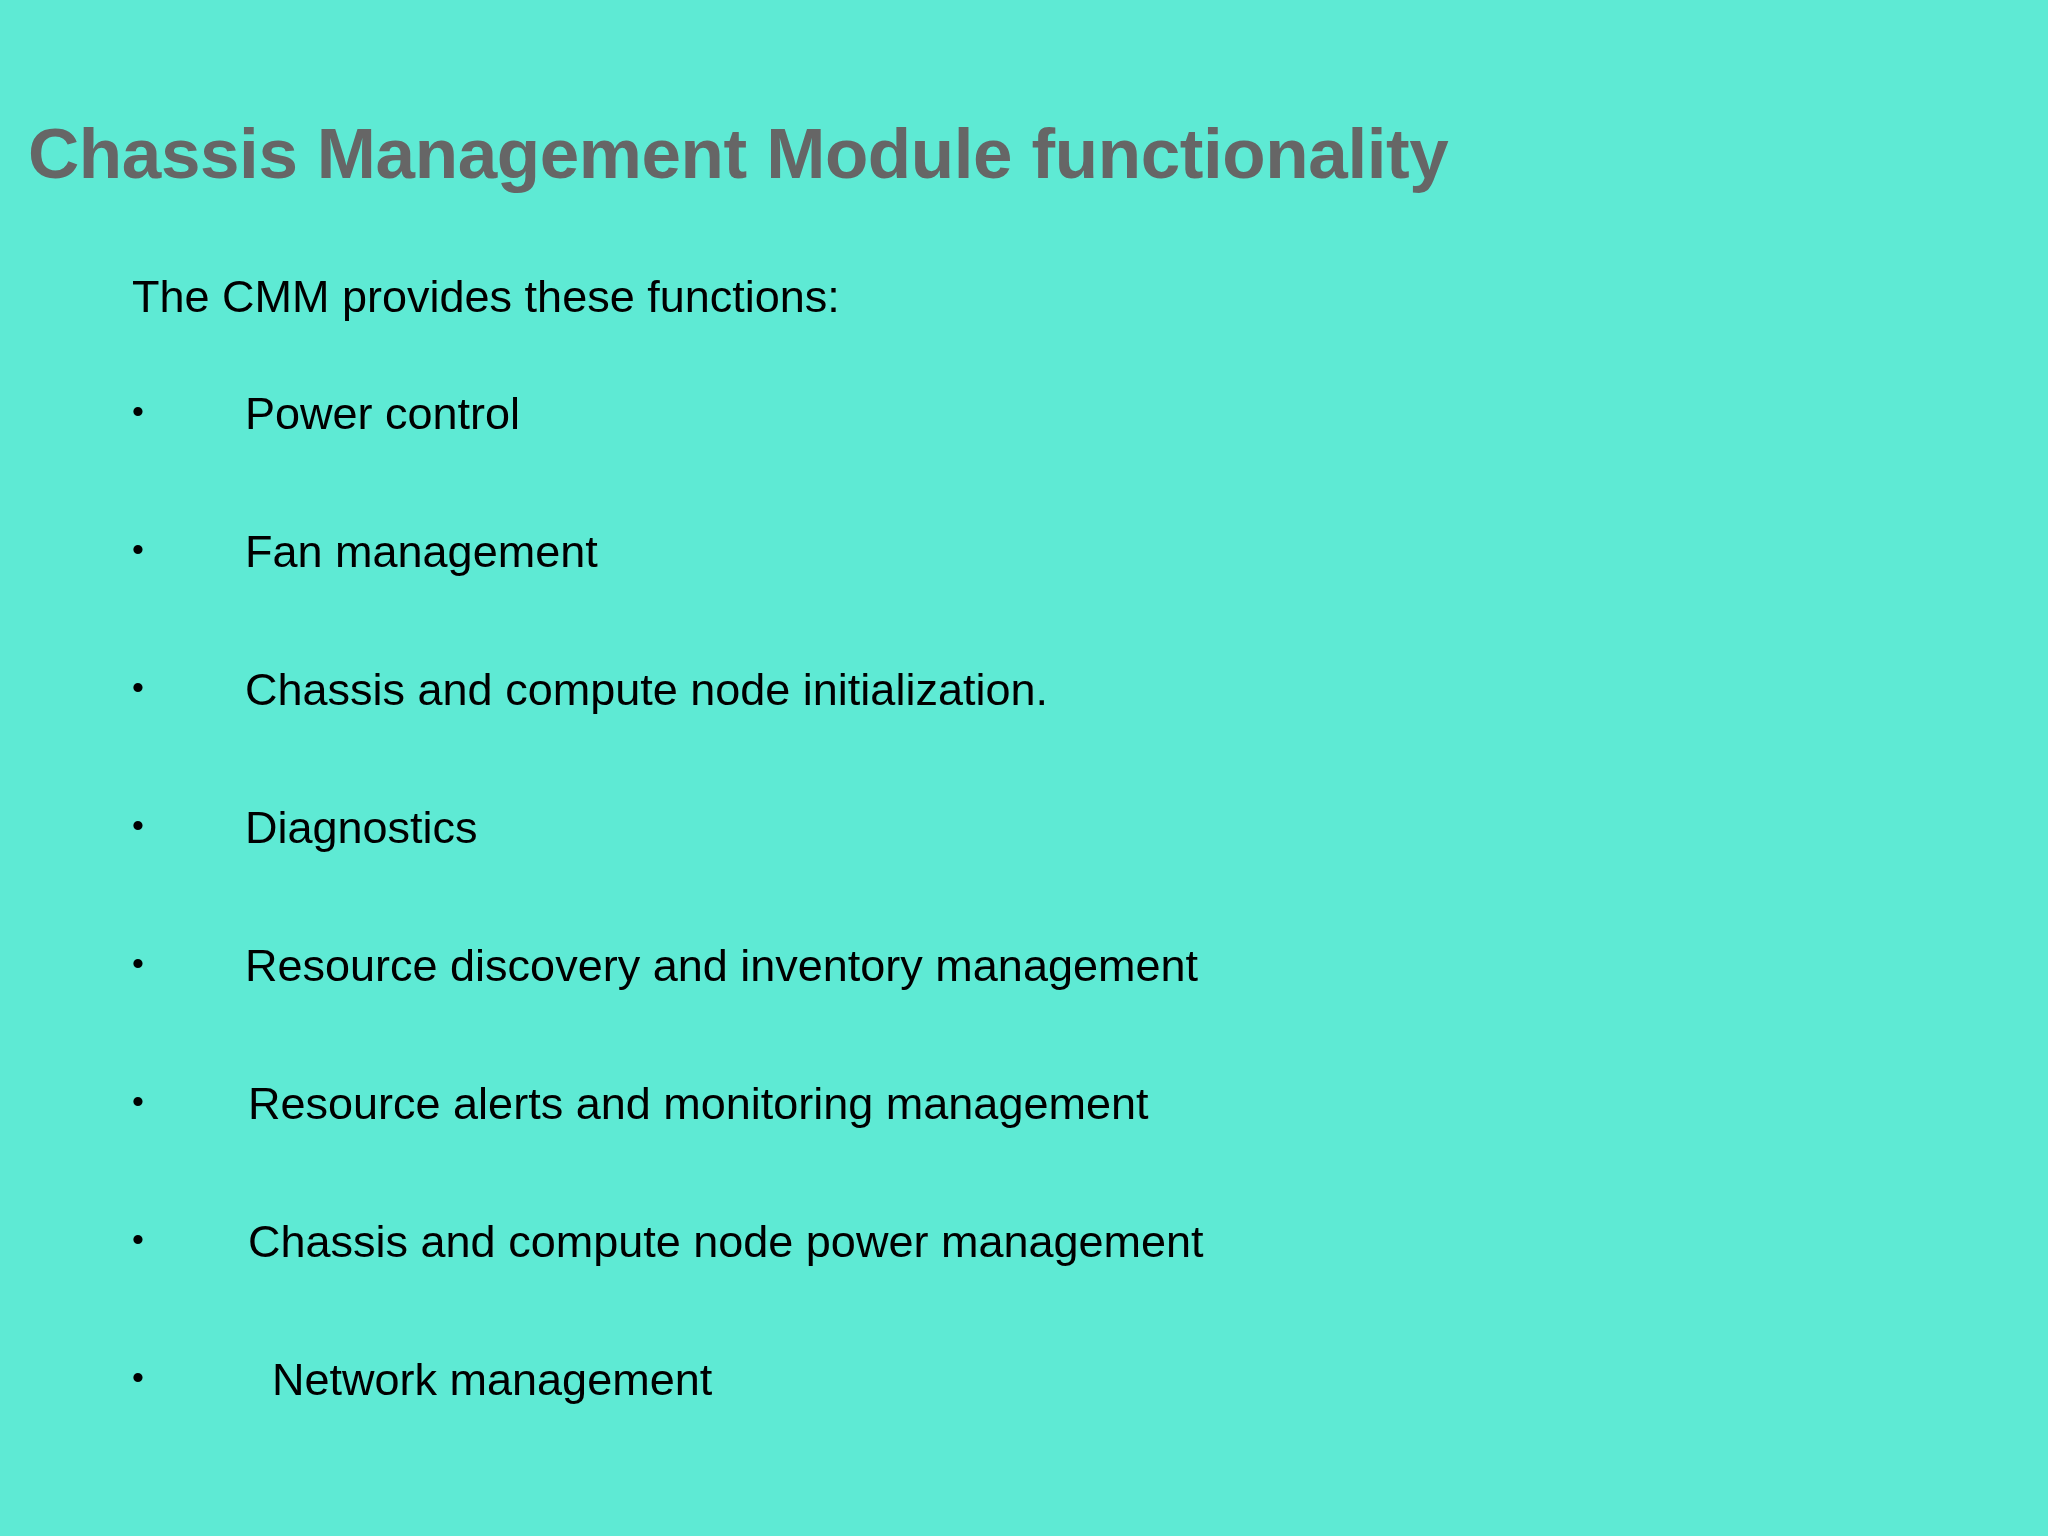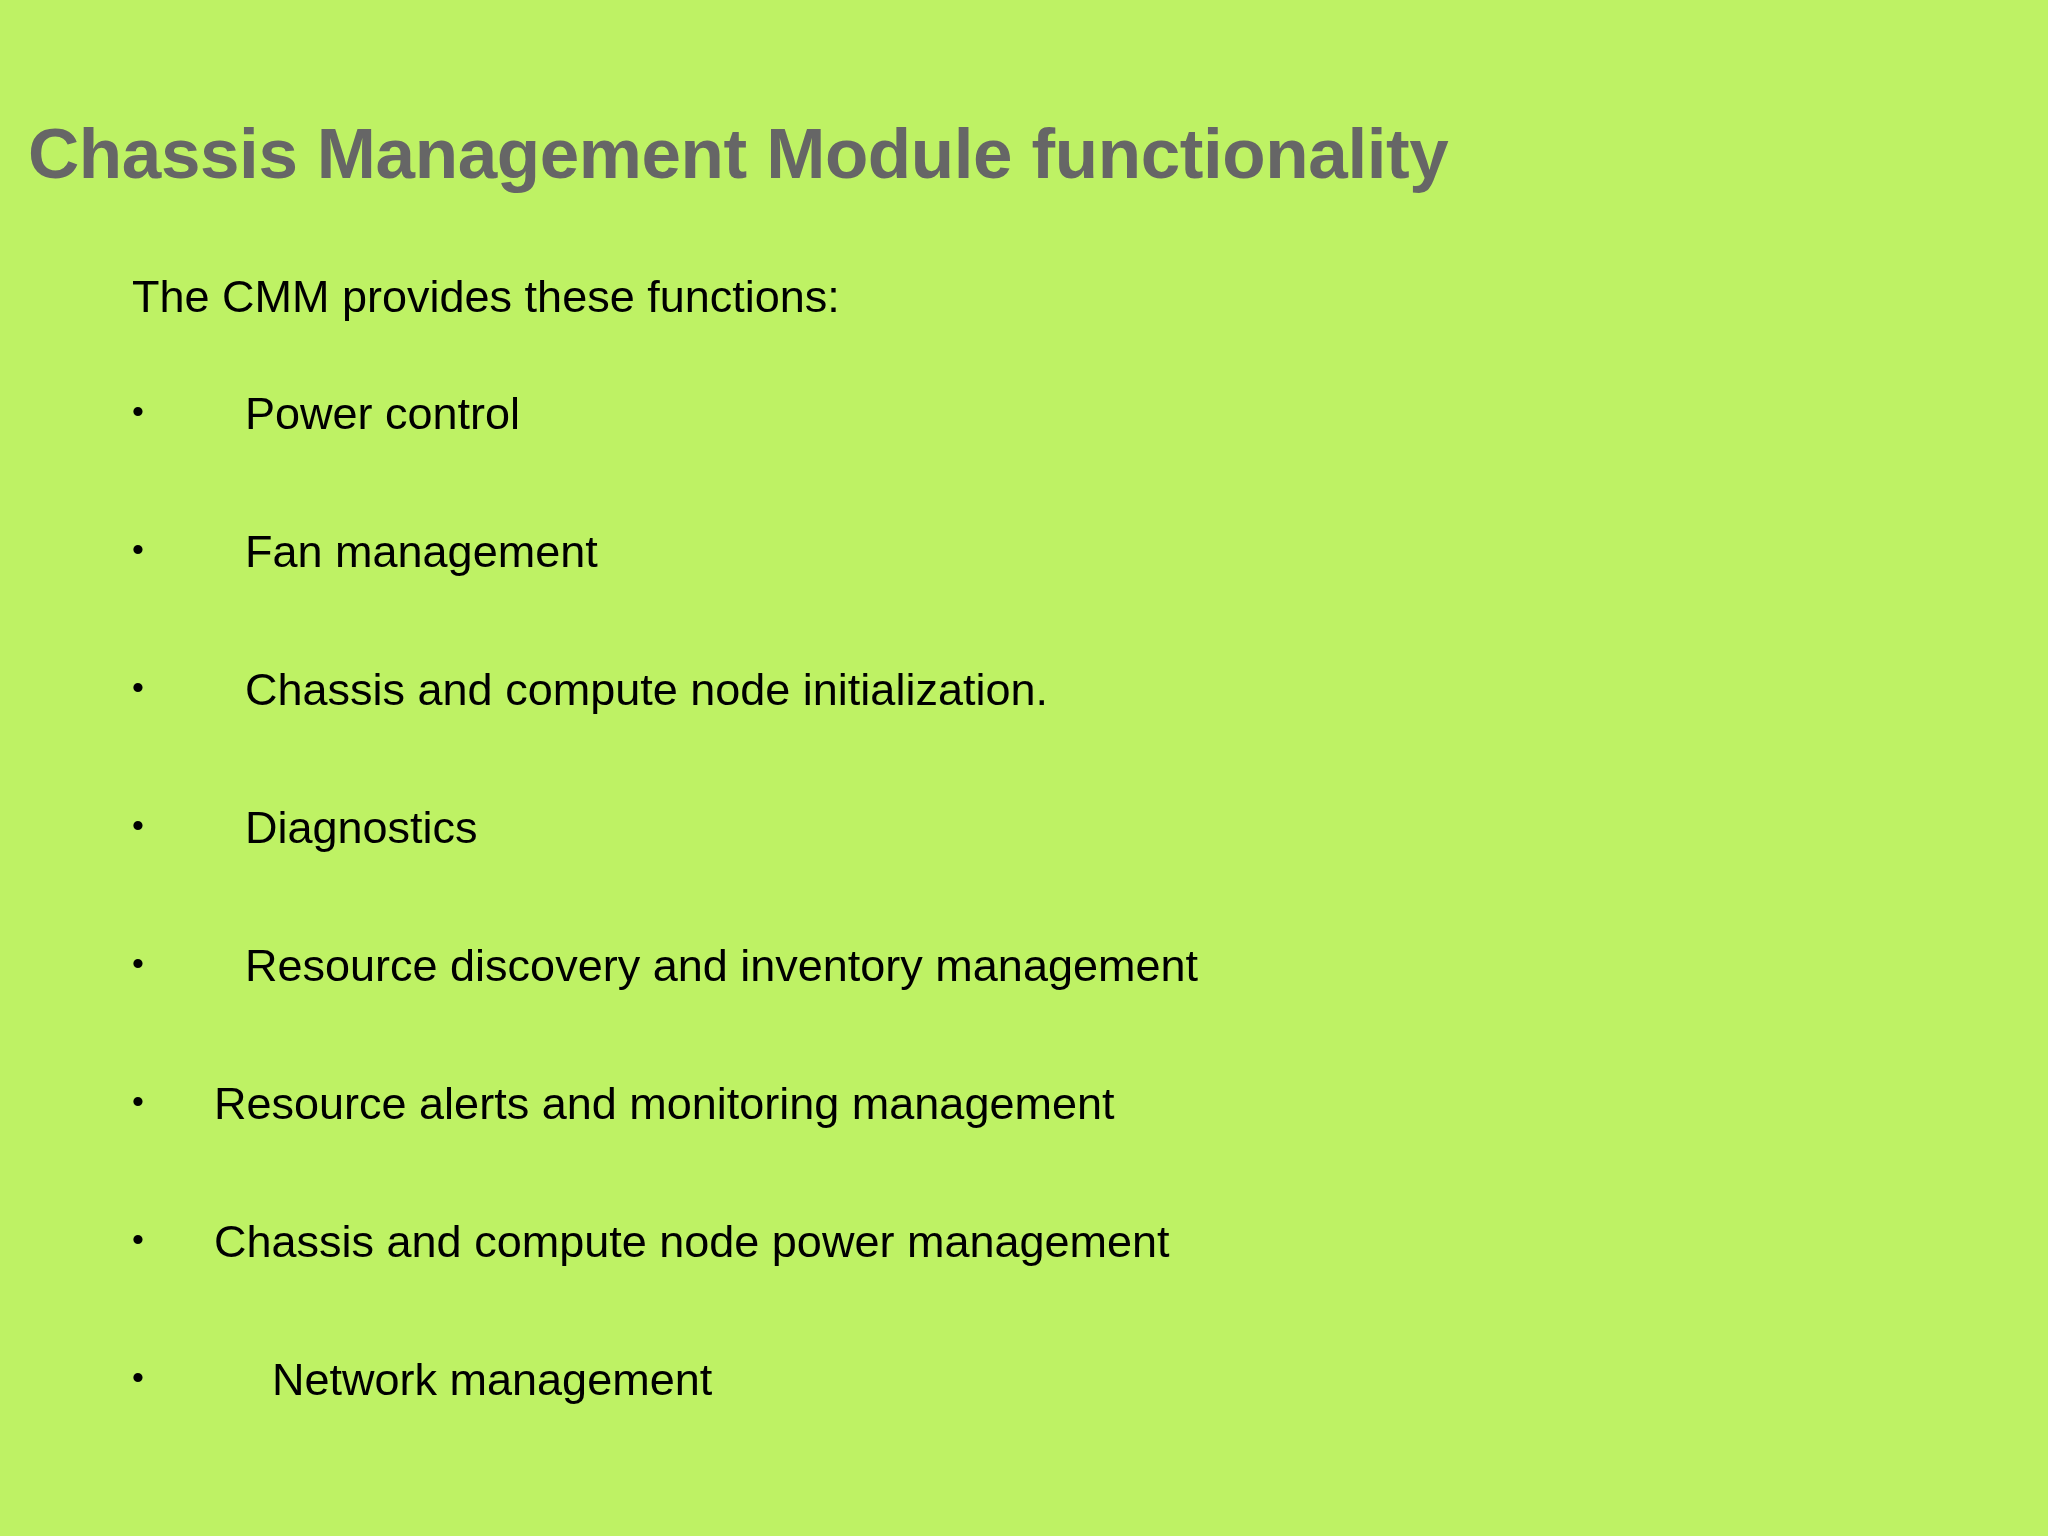--- a/index.html
+++ b/index.html
@@ -13,21 +13,21 @@
     height: 1536px;
     overflow: hidden;
     font-family: "Liberation Sans", sans-serif;
     -webkit-font-smoothing: antialiased;
   }
 
   .slide {
     position: relative;
     width: 2048px;
     height: 1536px;
-    background: #bef264;
+    background: #5eead4;
     box-sizing: border-box;
   }
 
   
   .slide-title {
     position: absolute;
     left: 28px;
     top: 68px;
     width: 1920px;
     font-size: 71px;
@@ -83,21 +83,21 @@
   }
 
   .bullet-text {
     display: inline-block;
     margin-left: 95px;
     vertical-align: baseline;
   }
 
   
   .bullet-item.indent-extra .bullet-text {
-    margin-left: 64px;
+    margin-left: 98px;
   }
   .bullet-item.indent-extra2 .bullet-text {
     margin-left: 122px;
   }
 </style>
 </head>
 <body>
 
 <div class="slide">
 

